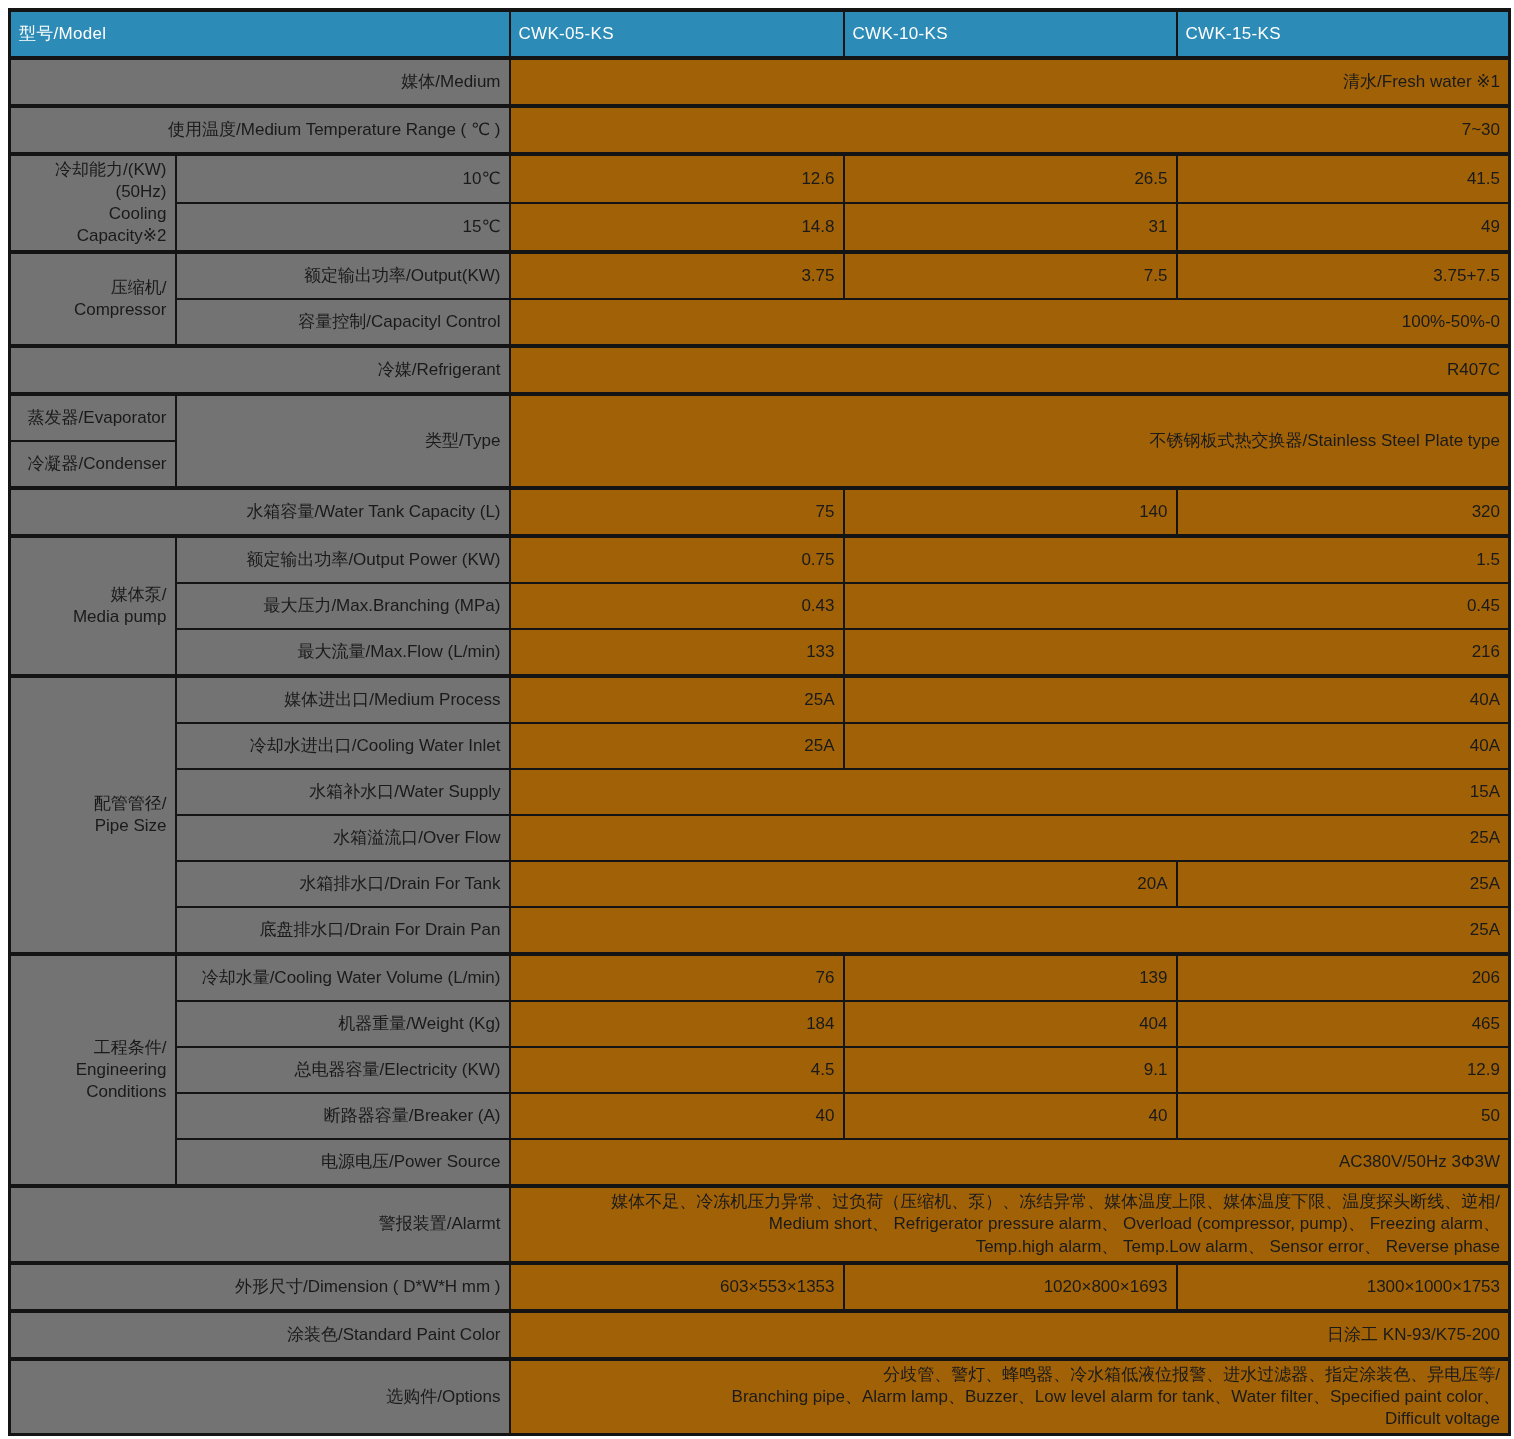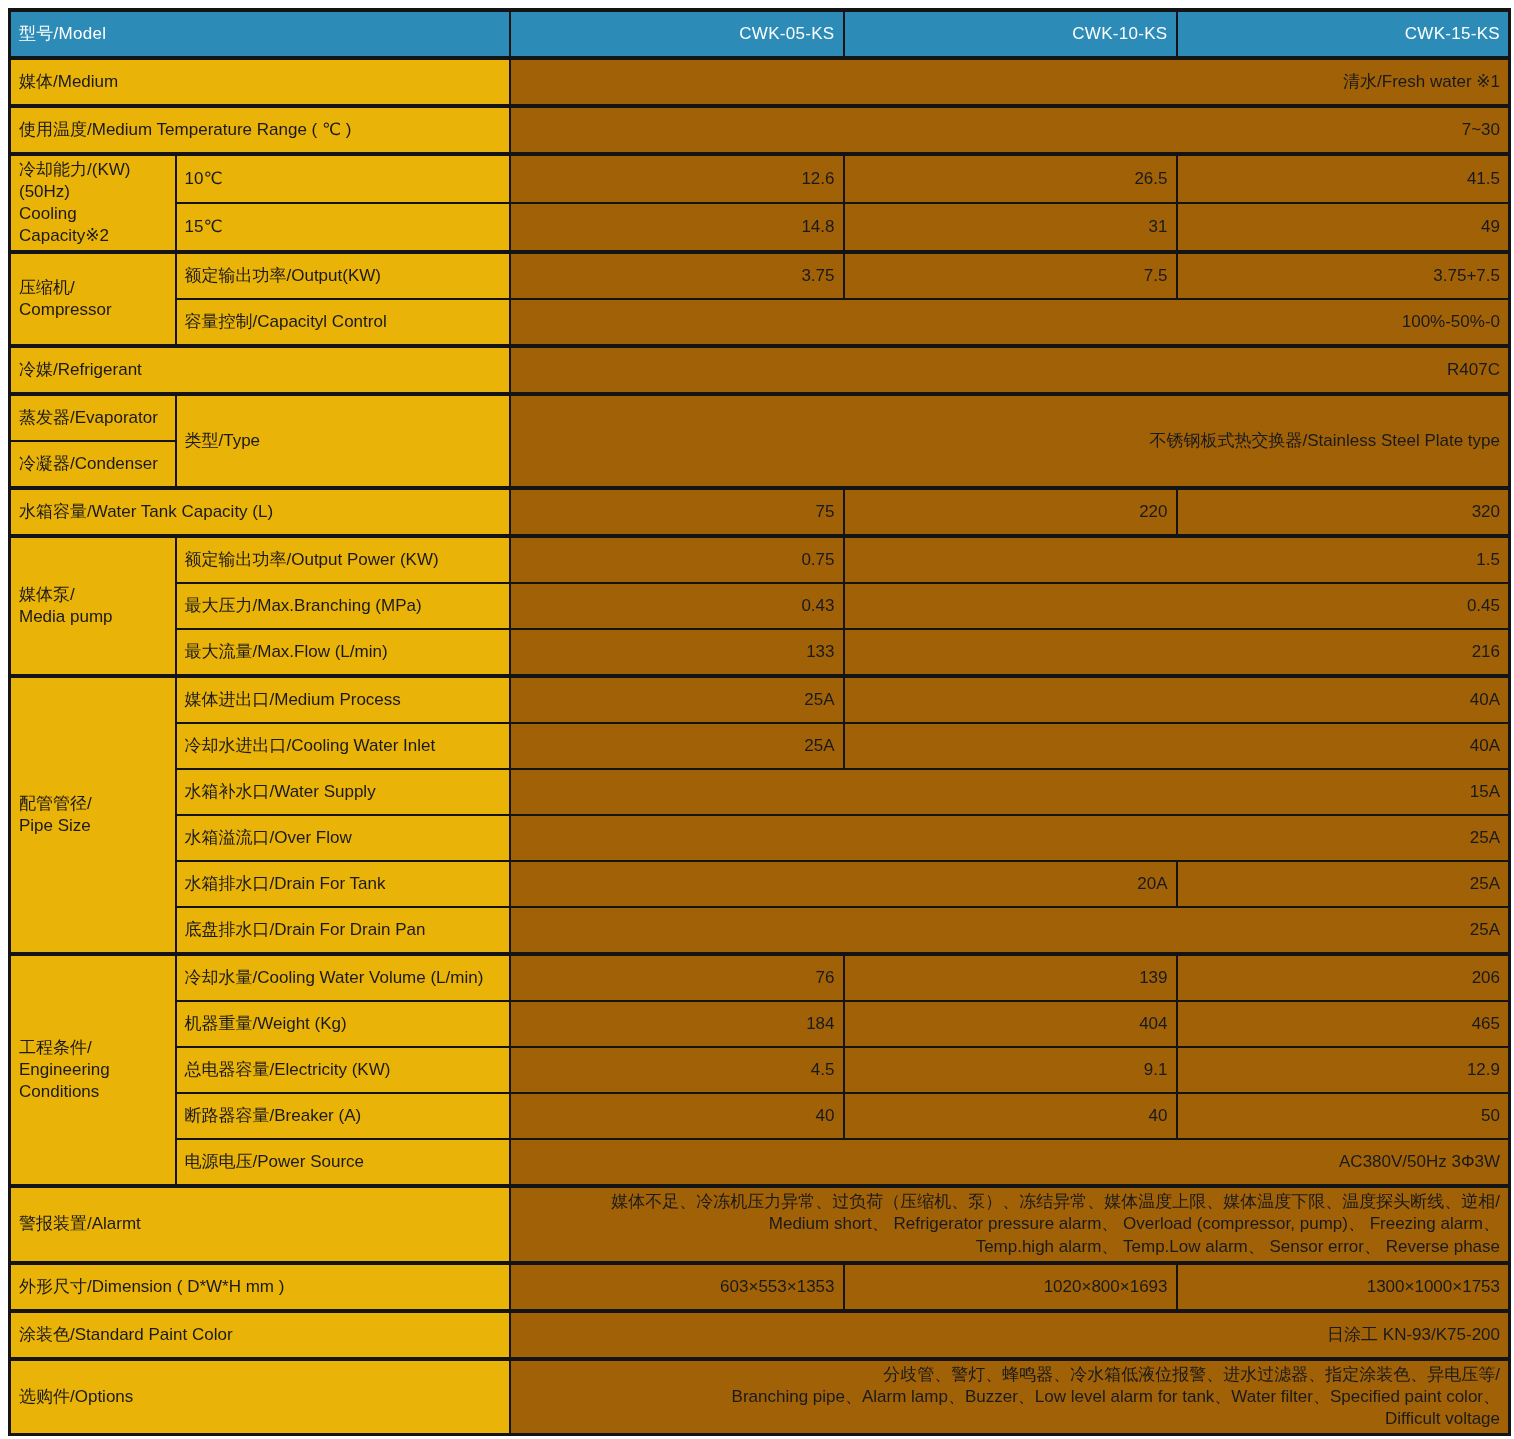--- a/index.html
+++ b/index.html
@@ -22,28 +22,28 @@
     padding:3px 8px;
     height:38px;
     white-space:pre-line;
     overflow:hidden;
     vertical-align:middle;
   }
   tr.g td{border-top-width:4px;}
   td.h{
     background:#2C8CB7;
     color:#ffffff;
-    text-align:right;
+    text-align:left;
     font-size:18px;
     letter-spacing:0.3px;
   }
   td.hl{text-align:left;padding-left:12px;}
   td.l, td.s{
-    background:#eab308;
-    text-align:left;
+    background:#737373;
+    text-align:right;
     padding-left:11px;
   }
   td.sm{font-size:14.5px;}
   td.v{
     background:#a16207;
     text-align:right;
   }
 </style>
 </head>
 <body>
@@ -106,21 +106,21 @@
           <td class="l sm">蒸发器/Evaporator</td>
           <td class="s" rowspan="2">类型/Type</td>
           <td class="v" colspan="3" rowspan="2">不锈钢板式热交换器/Stainless Steel Plate type</td>
         </tr>
         <tr>
           <td class="l sm">冷凝器/Condenser</td>
         </tr>
         <tr class="g">
           <td class="l" colspan="2">水箱容量/Water Tank Capacity (L)</td>
           <td class="v">75</td>
-          <td class="v">220</td>
+          <td class="v">140</td>
           <td class="v">320</td>
         </tr>
         <tr class="g">
           <td class="l" rowspan="3">媒体泵/
 Media pump</td>
           <td class="s">额定输出功率/Output Power (KW)</td>
           <td class="v">0.75</td>
           <td class="v" colspan="2">1.5</td>
         </tr>
         <tr>

